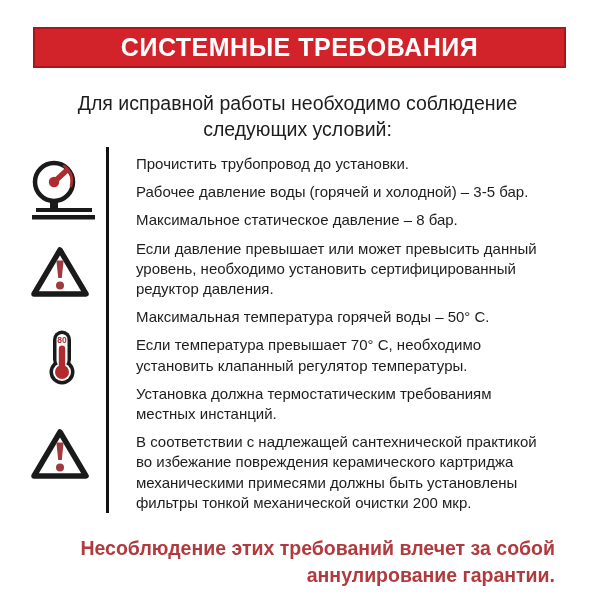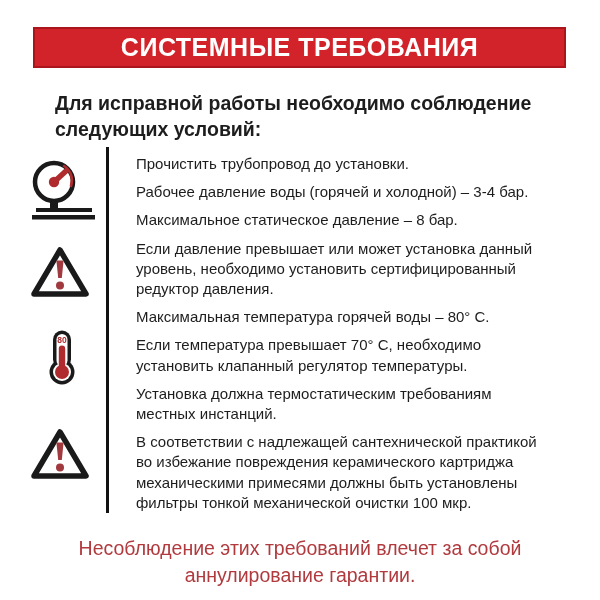--- a/index.html
+++ b/index.html
@@ -21,21 +21,22 @@
     border: 2px solid var(--banner-border, #aa161c);
     display: flex; align-items: center; justify-content: center;
   }
   .banner-title {
     color: #ffffff; font-weight: bold; font-size: 25px;
     letter-spacing: 0.5px; white-space: nowrap;
   }
 
   .intro {
     position: absolute; top: 90px; left: 55px; right: 60px;
-    font-size: 19.5px; font-weight: bold; line-height: 26px;
+    text-align: center;
+    font-size: 19.5px; font-weight: normal; line-height: 26px;
     color: #1d1d1d;
   }
 
   .divider {
     position: absolute; left: 106px; top: 147px;
     width: 3px; height: 366px; background: #121212;
   }
 
   .icon { position: absolute; display: block; }
   .icon-gauge   { left: 31px; top: 159px; }
@@ -45,22 +46,22 @@
 
   .text-col {
     position: absolute; left: 128px; top: 146px; width: 434px;
     font-size: 15px; line-height: 20.2px;
   }
   .text-col p { margin: 8px; }
   .para-red { color: var(--warning-red, #a4494c); }
 
   .footer {
     position: absolute; top: 535px; left: 45px; right: 45px;
-    text-align: center;
-    font-size: 19.5px; font-weight: normal; line-height: 27px;
+    text-align: right;
+    font-size: 19.5px; font-weight: bold; line-height: 27px;
     color: var(--footer-red, #b13a3e);
   }
 </style>
 </head>
 <body>
 
 <div class="page">
 
   <div class="banner">
     <span class="banner-title">СИСТЕМНЫЕ ТРЕБОВАНИЯ</span>
@@ -105,24 +106,24 @@
       <path d="M31 5 L57 49 L5 49 Z" fill="#ffffff" stroke="#1a1a1a" stroke-width="5.5" stroke-linejoin="round"></path>
       <path d="M27.4 15.5 L34.6 15.5 L32.8 33 L29.2 33 Z" fill="#a03a3e"></path>
       <circle cx="31" cy="40.5" r="4" fill="#a03a3e"></circle>
     </svg>
   </span>
 
   <div class="divider"></div>
 
   <div class="text-col">
     <p>Прочистить трубопровод до установки.</p>
-    <p>Рабочее давление воды (горячей и холодной) – 3-4 бар.</p>
+    <p>Рабочее давление воды (горячей и холодной) – 3-5 бар.</p>
     <p>Максимальное статическое давление – 8 бар.</p>
-    <p>Если давление превышает или может установка данный уровень, необходимо установить сертифицированный редуктор давления.</p>
-    <p>Максимальная температура горячей воды – 80° C.</p>
+    <p>Если давление превышает или может превысить данный уровень, необходимо установить сертифицированный редуктор давления.</p>
+    <p>Максимальная температура горячей воды – 50° C.</p>
     <p>Если температура превышает 70° C, необходимо установить клапанный регулятор температуры.</p>
     <p>Установка должна термостатическим требованиям местных инстанций.</p>
-    <p>В соответствии с надлежащей сантехнической практикой во избежание повреждения керамического картриджа механическими примесями должны быть установлены фильтры тонкой механической очистки 100 мкр.</p>
+    <p>В соответствии с надлежащей сантехнической практикой во избежание повреждения керамического картриджа механическими примесями должны быть установлены фильтры тонкой механической очистки 200 мкр.</p>
   </div>
 
   <div class="footer">Несоблюдение этих требований влечет за собой аннулирование гарантии.</div>
 
 </div>
 
 </body></html>

